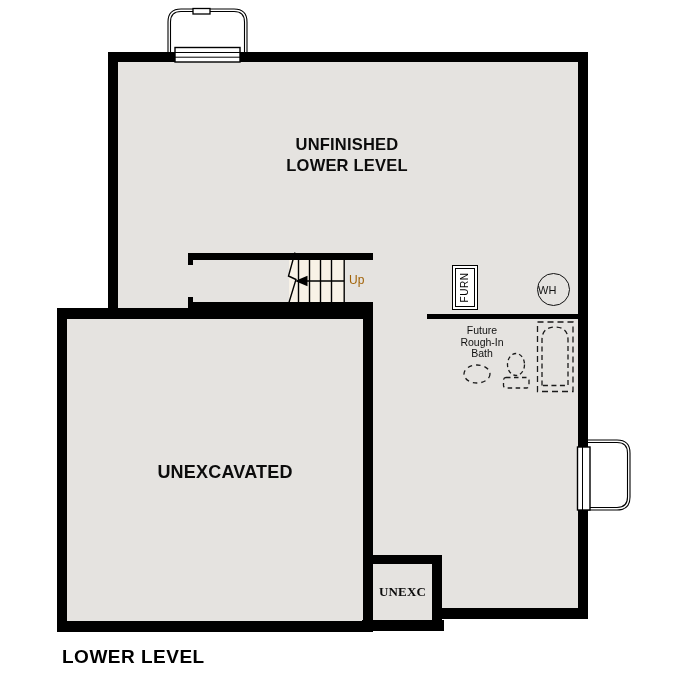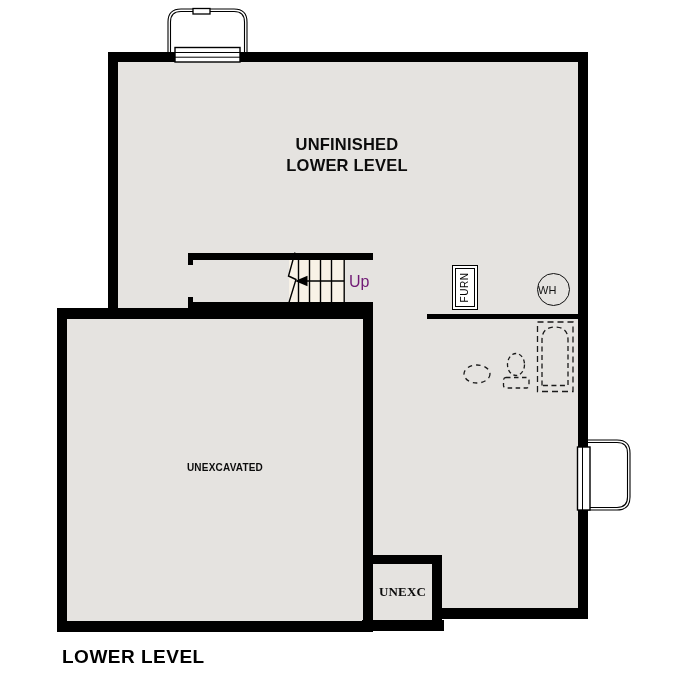--- a/index.html
+++ b/index.html
@@ -107,22 +107,27 @@
 
   <div id="wh-circle">
     <span>WH</span>
   </div>
 
   <div class="lbl room-title" style="left:247px;top:134px;width:200px;font-size:16.5px;line-height:21px;">
     <div>UNFINISHED</div>
     <div>LOWER LEVEL</div>
   </div>
 
-  <div class="lbl room-title" style="left:125px;top:462px;width:200px;font-size:10px;">UNEXCAVATED</div>
+  <div class="lbl room-title" style="left:125px;top:462px;width:200px;font-size:18px;">UNEXCAVATED</div>
 
   <div class="lbl room-title" style="left:373px;top:584px;width:59px;font-size:13px;font-family:Liberation Serif, serif;">UNEXC</div>
 
+  <div class="lbl" style="left:432px;top:325px;width:100px;text-align:center;font-size:10.5px;line-height:11.5px;color:#111;">
+    <div>Future</div>
+    <div>Rough-In</div>
+    <div>Bath</div>
+  </div>
 
-  <div class="lbl" style="left:349px;top:273px;font-size:16px;color:#701a75;">Up</div>
+  <div class="lbl" style="left:349px;top:273px;font-size:12px;color:#a16207;">Up</div>
 
   <div class="lbl" id="plan-title">LOWER LEVEL</div>
 
 </div>
 
 </body></html>

